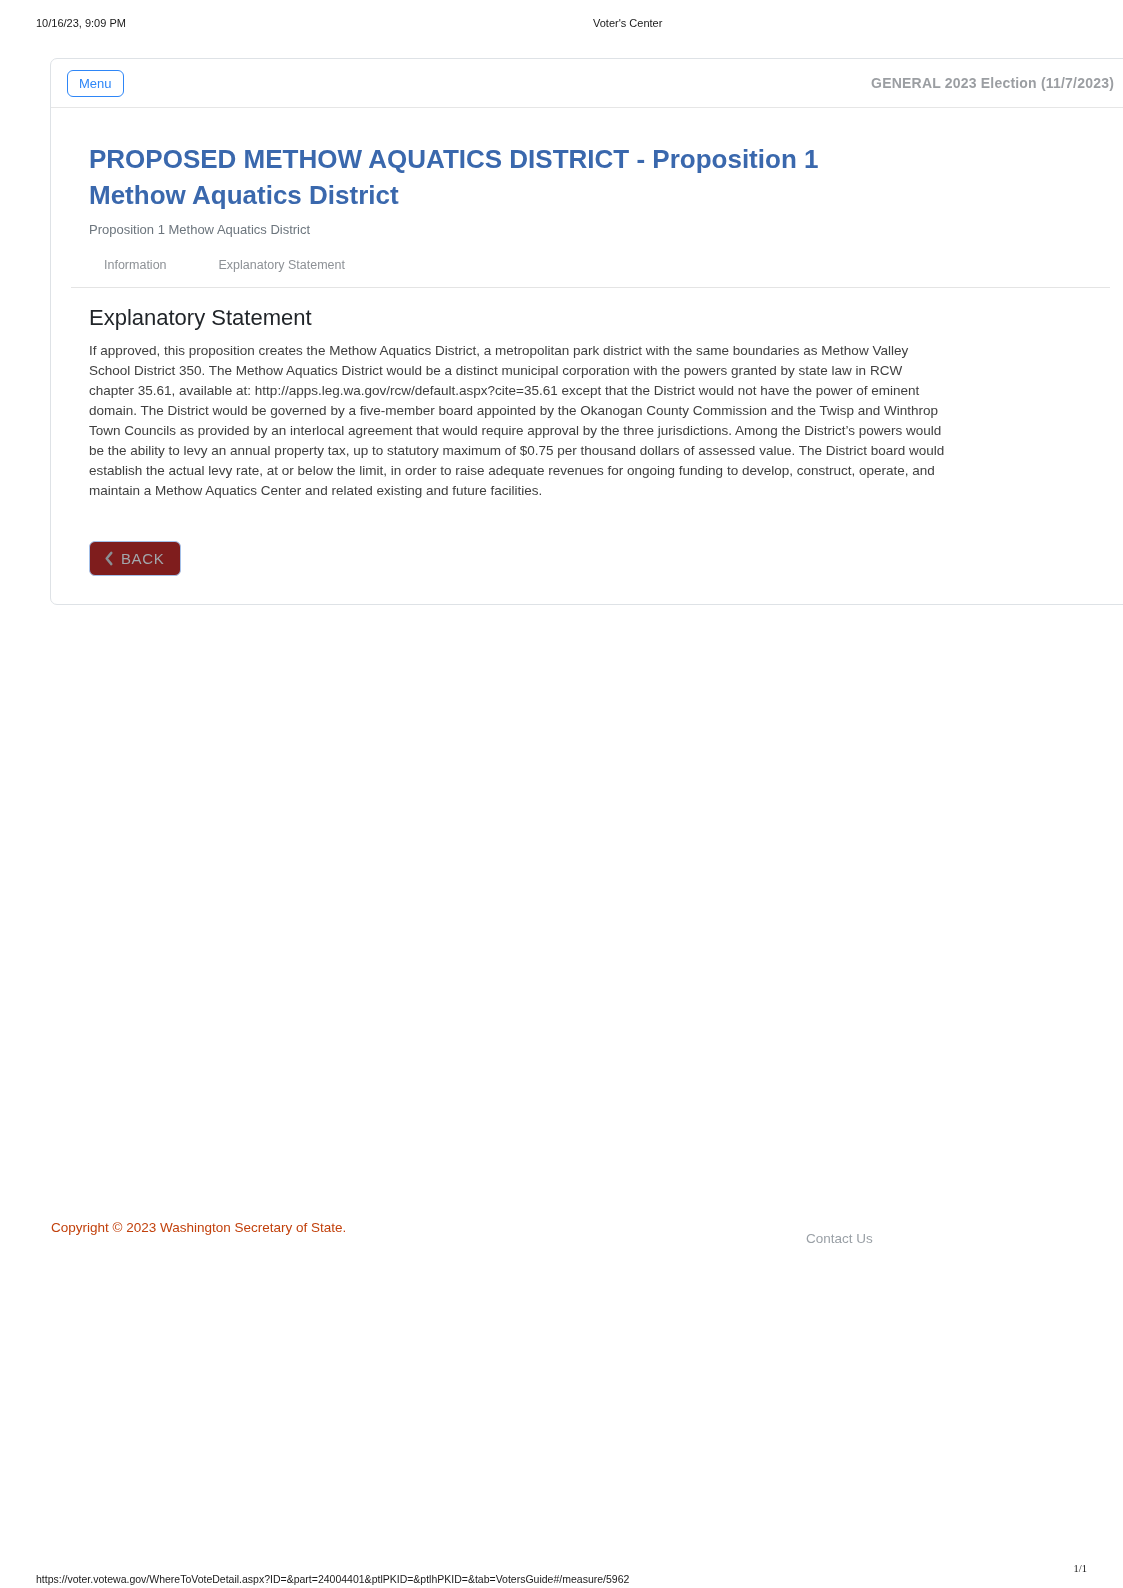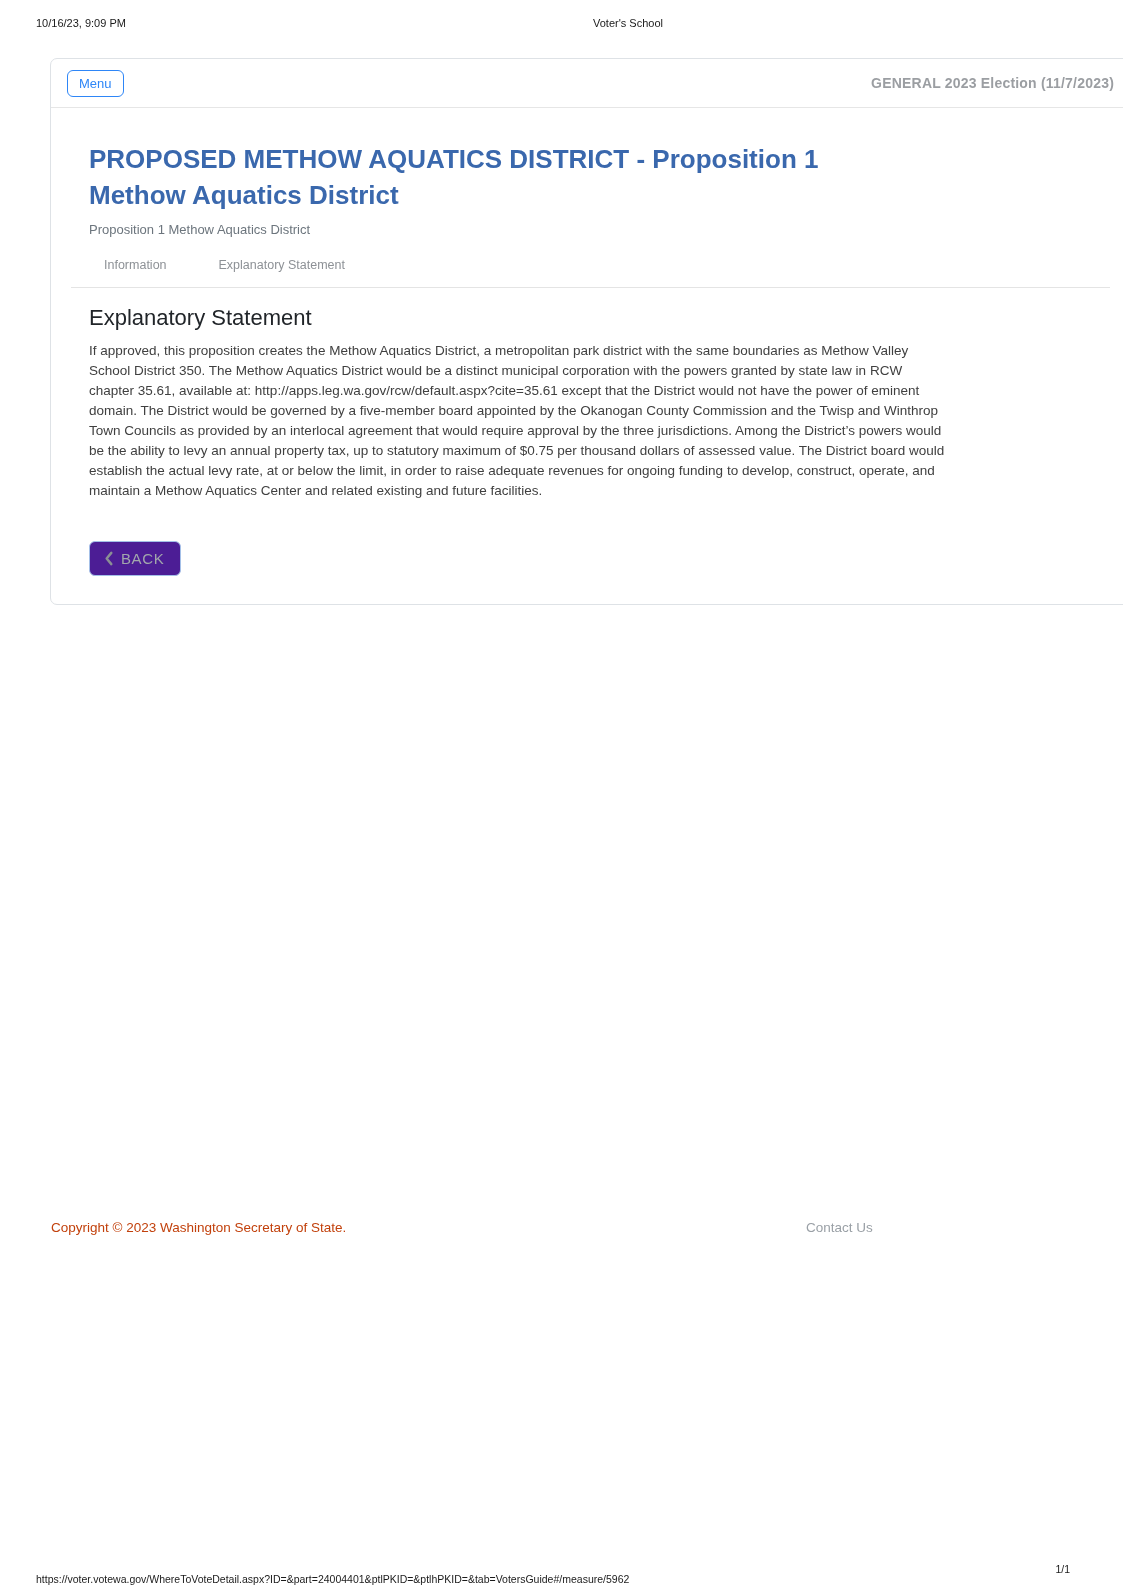--- a/index.html
+++ b/index.html
@@ -10,21 +10,21 @@
     font-family: "Liberation Sans", "DejaVu Sans", sans-serif;
     overflow: hidden;
   }
 
   
   .print-header { position: absolute; top: 17px; left: 0; width: 100%; font-size: 11px; color: #1a1a1a; }
   .print-datetime { position: absolute; left: 36px; top: 0; }
   .print-doc-title { position: absolute; left: 593px; top: 0; }
   .print-footer { position: absolute; top: 1563px; left: 0; width: 100%; font-size: 10.5px; color: #1a1a1a; }
   .print-url { position: absolute; left: 36px; top: 10px; }
-  .print-page { position: absolute; right: 53px; top: 0; }
+  .print-page { position: absolute; right: 36px; top: 0; font-family: Liberation Serif, serif; }
 
   
   .card {
     position: absolute; left: 50px; top: 58px;
     width: 1081px; height: 547px;
     background: #ffffff;
     border: 1px solid #dee2e6;
     border-radius: 7px;
   }
   .card-header {
@@ -96,44 +96,44 @@
     line-height: 20px;
     color: #404040;
     max-width: 859px;
   }
 
   .back-btn {
     margin-top: 40px;
     display: inline-flex;
     align-items: center;
     gap: 6px;
-    background: #4c1d95;
+    background: #7f1d1d;
     border: 1px solid #a4c0e8;
     border-radius: 6px;
     padding: 9px 16px 9px 12px;
     font-family: inherit;
     font-size: 15px;
     letter-spacing: 0.6px;
     color: #a2a7ac;
     cursor: pointer;
     line-height: 1;
   }
   .back-btn .chev { display: inline-flex; }
 
   
   .site-footer { position: absolute; top: 1220px; left: 0; width: 100%; font-size: 13.5px; }
   .copyright { position: absolute; left: 51px; top: 0; color: #c2410c; }
-  .contact { position: absolute; left: 806px; top: 0; color: #9aa0a6; cursor: pointer; }
+  .contact { position: absolute; left: 806px; top: 11px; color: #9aa0a6; cursor: pointer; }
 </style>
 </head>
 <body>
 
 <div class="print-header">
   <span class="print-datetime">10/16/23, 9:09 PM</span>
-  <span class="print-doc-title">Voter's School</span>
+  <span class="print-doc-title">Voter's Center</span>
 </div>
 
 <div class="card">
   <div class="card-header">
     <button class="menu-btn">Menu</button>
     <div class="election-title">GENERAL 2023 Election (11/7/2023)</div>
   </div>
 
   <div class="body-top">
     <h1 class="measure-title">

